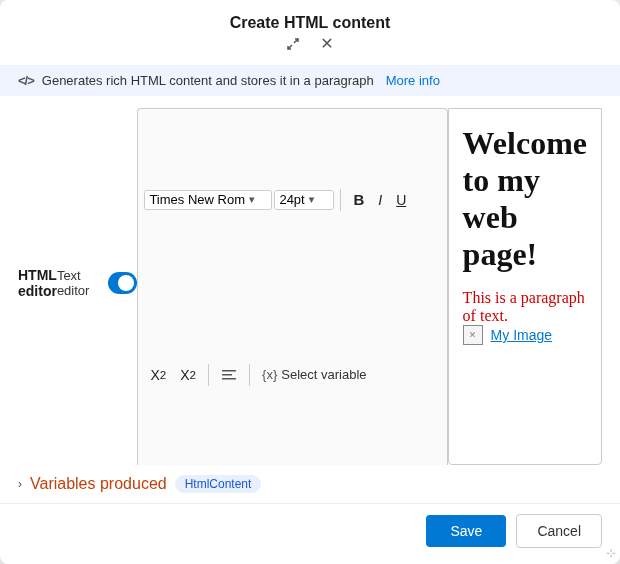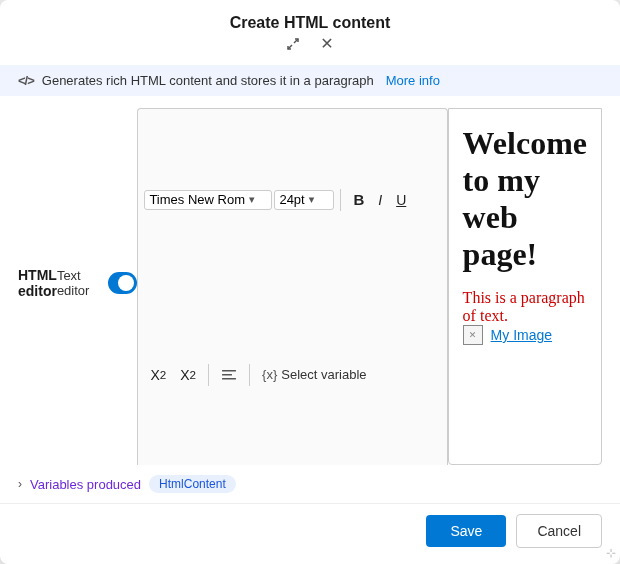--- a/index.html
+++ b/index.html
@@ -227,22 +227,22 @@
       align-items: center;
       gap: 8px;
       border-top: none;
     }
     .chevron-right {
       font-size: 12px;
       color: #555;
       cursor: pointer;
     }
     .variables-label {
-      font-size: 13px;
-      color: #6d28d9;
+      font-size: 16px;
+      color: #c2410c;
     }
     .variable-badge {
       background: #e8f0fe;
       color: #1a56db;
       border-radius: 12px;
       padding: 2px 10px;
       font-size: 12px;
       font-weight: 500;
     }
     .dialog-footer {

